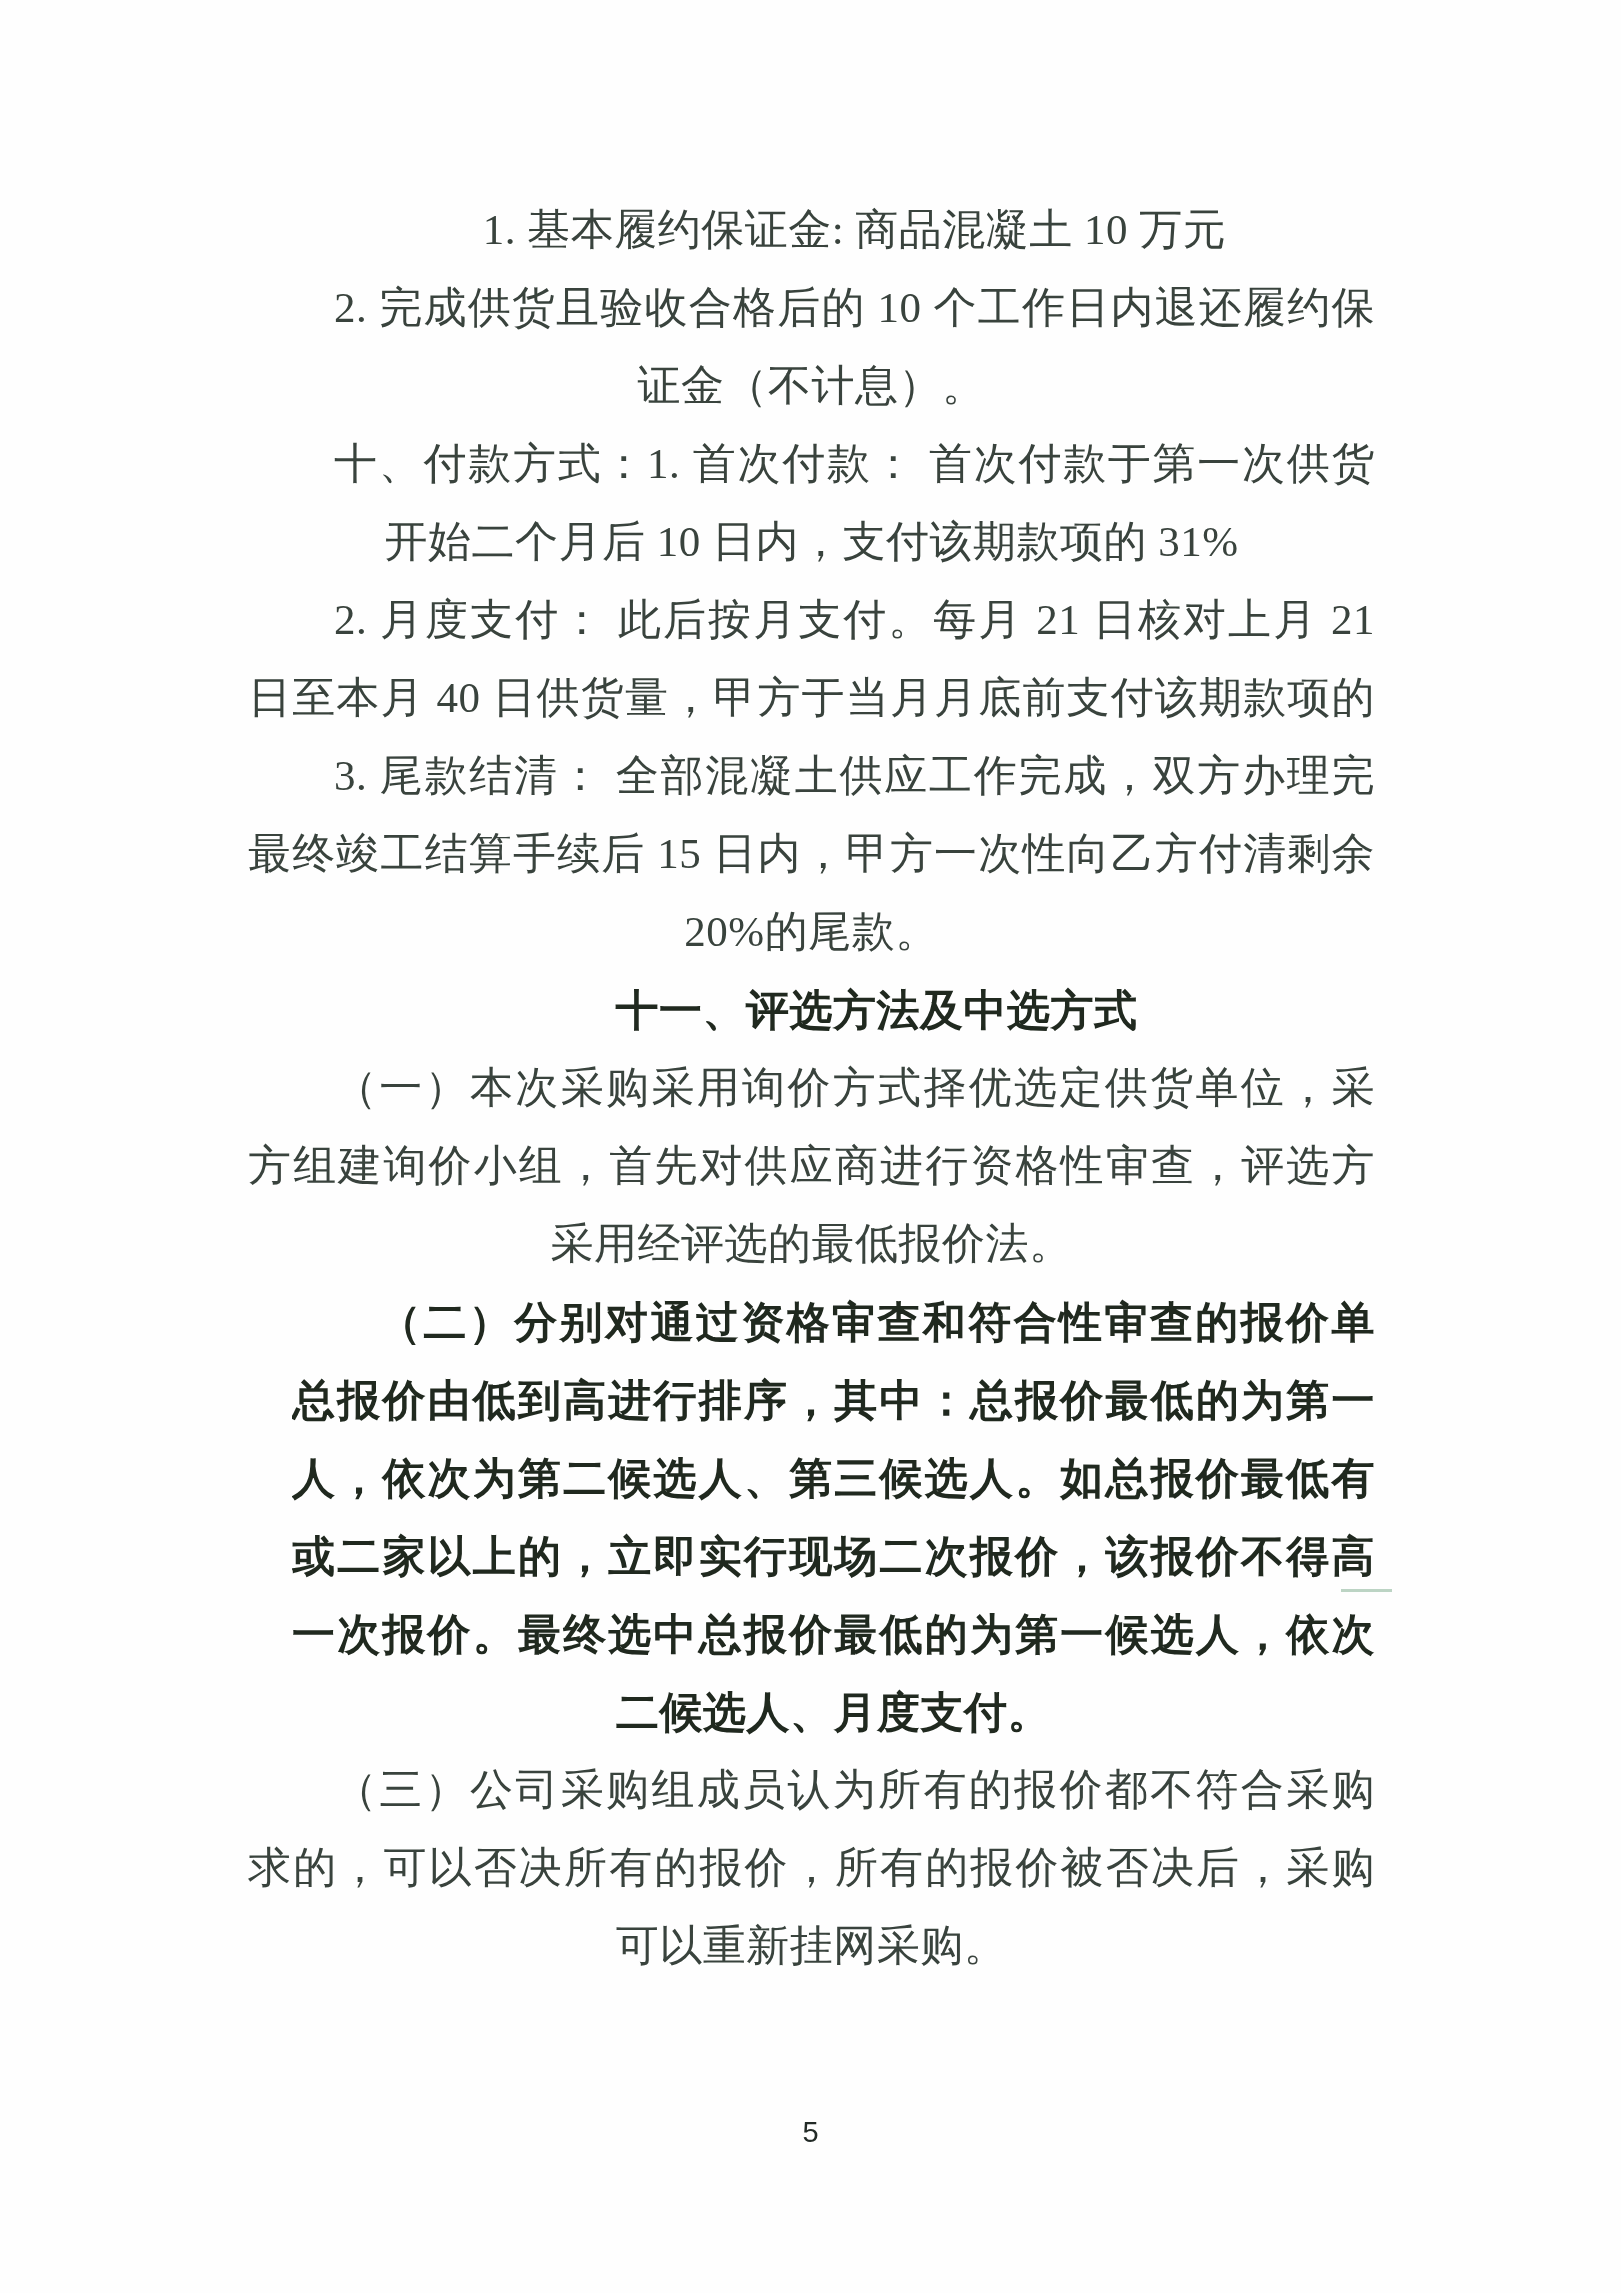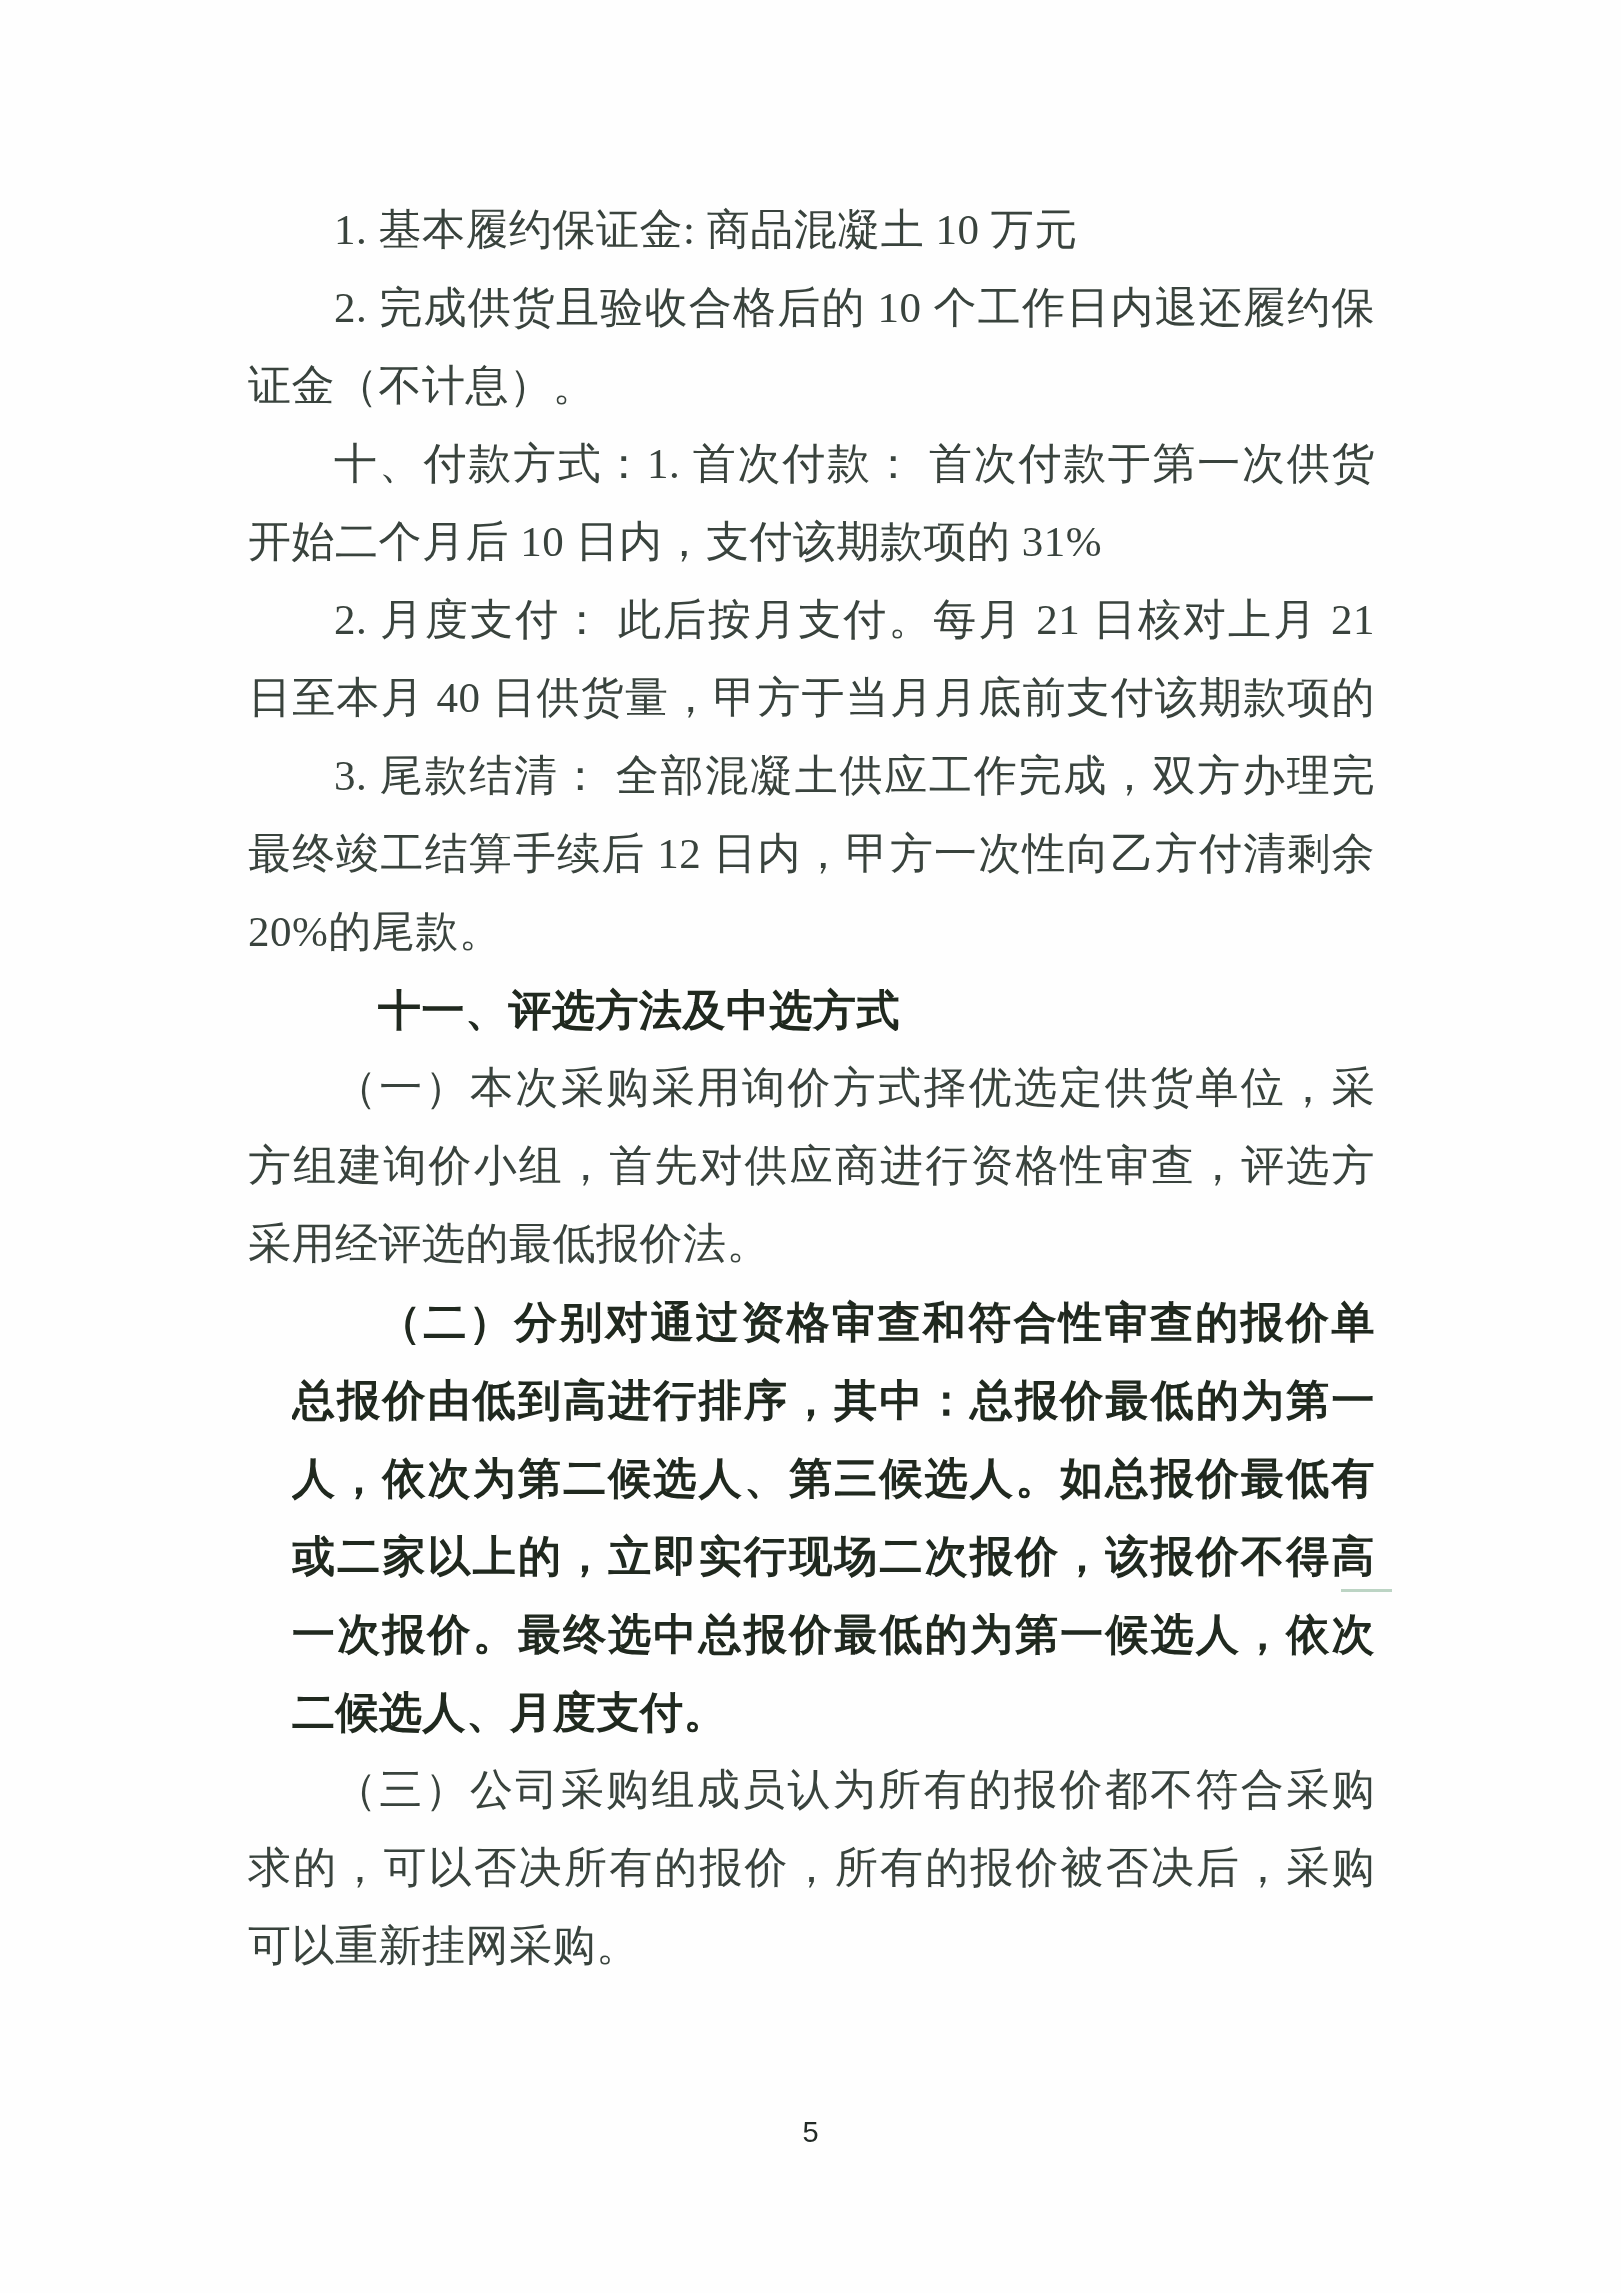--- a/index.html
+++ b/index.html
@@ -21,21 +21,21 @@
     top: 191px;
     width: 1127px;
   }
   .line {
     height: 78px;
     line-height: 78px;
     font-size: 43px;
     color: #39433d;
     white-space: normal;
     overflow: hidden;
-    text-align: left;
+    text-align: center;
     letter-spacing: 0.5px;
   }
   .line.justify {
     text-align: justify;
     text-align-last: justify;
   }
   .line.indent {
     text-indent: 86px;
   }
   .line.bold {
@@ -71,21 +71,21 @@
 <div class="page">
   <div class="content" id="lines">
       <div class="line indent">1. 基本履约保证金: 商品混凝土 10 万元</div>
       <div class="line indent justify">2. 完成供货且验收合格后的 10 个工作日内退还履约保</div>
       <div class="line">证金（不计息）。</div>
       <div class="line indent justify">十、付款方式：1. 首次付款： 首次付款于第一次供货</div>
       <div class="line">开始二个月后 10 日内，支付该期款项的 31%</div>
       <div class="line indent justify">2. 月度支付： 此后按月支付。每月 21 日核对上月 21</div>
       <div class="line justify">日至本月 40 日供货量，甲方于当月月底前支付该期款项的</div>
       <div class="line indent justify">3. 尾款结清： 全部混凝土供应工作完成，双方办理完</div>
-      <div class="line justify">最终竣工结算手续后 12 日内，甲方一次性向乙方付清剩余</div>
+      <div class="line justify">最终竣工结算手续后 15 日内，甲方一次性向乙方付清剩余</div>
       <div class="line">20%的尾款。</div>
       <div class="line indent bold">十一、评选方法及中选方式</div>
       <div class="line indent justify">（一）本次采购采用询价方式择优选定供货单位，采购</div>
       <div class="line justify">方组建询价小组，首先对供应商进行资格性审查，评选方式</div>
       <div class="line">采用经评选的最低报价法。</div>
       <div class="line indent bold justify">（二）分别对通过资格审查和符合性审查的报价单位按</div>
       <div class="line bold justify">总报价由低到高进行排序，其中：总报价最低的为第一候选</div>
       <div class="line bold justify">人，依次为第二候选人、第三候选人。如总报价最低有二家</div>
       <div class="line bold justify">或二家以上的，立即实行现场二次报价，该报价不得高于第</div>
       <div class="line bold justify">一次报价。最终选中总报价最低的为第一候选人，依次为第</div>

